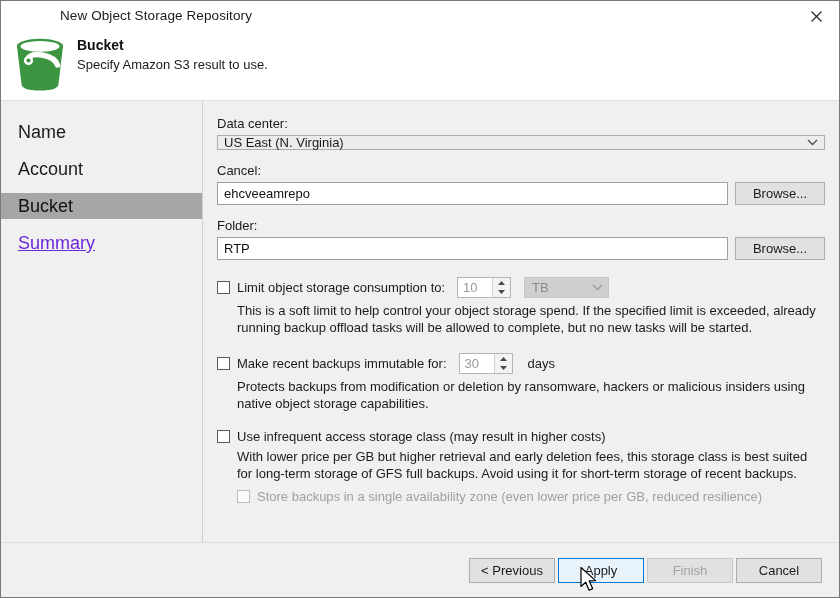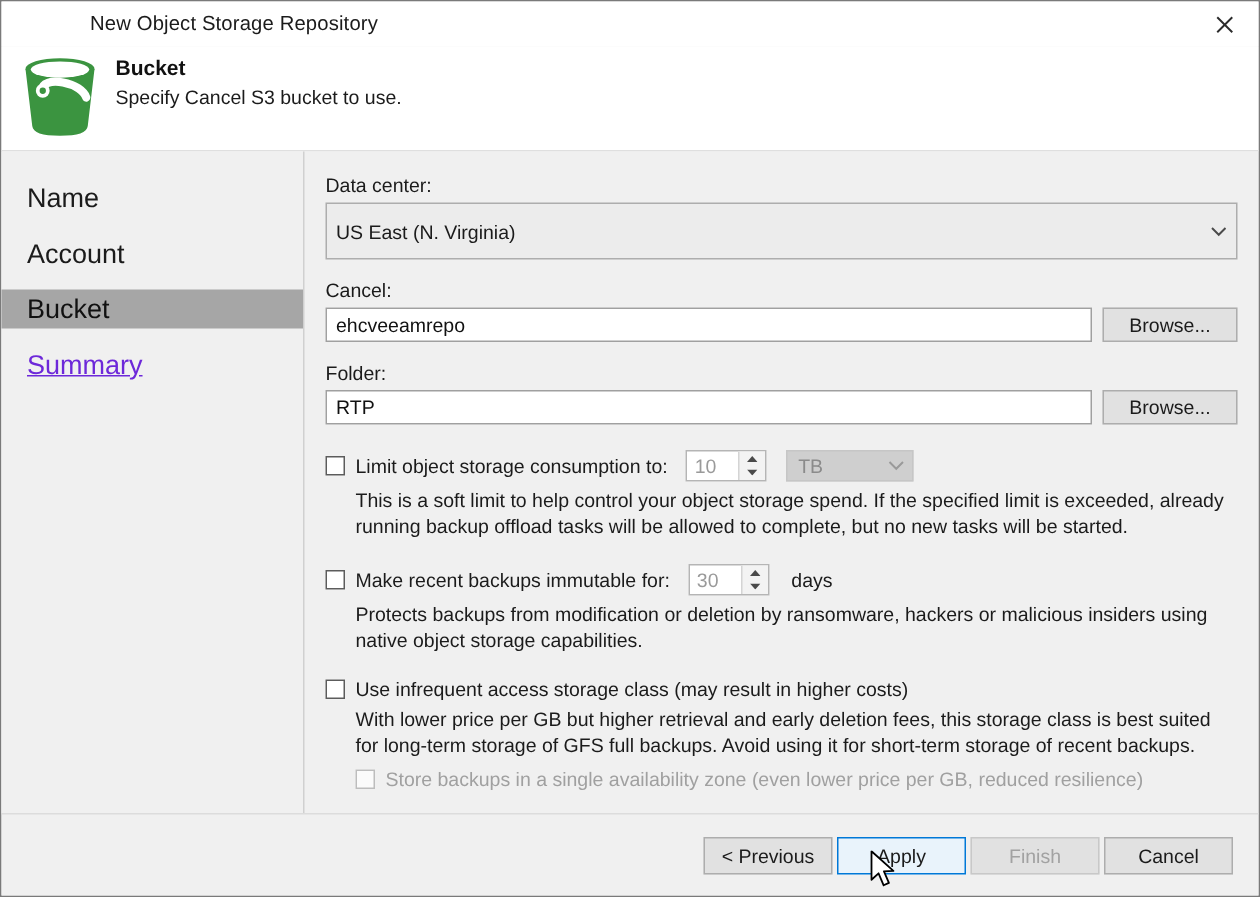--- a/index.html
+++ b/index.html
@@ -130,21 +130,21 @@
     margin-bottom: 4px;
   }
   .row {
     display: flex;
     align-items: center;
     gap: 7px;
     margin-bottom: 13px;
   }
   .combo {
     flex: 1 1 auto;
-    height: 38px;
+    height: 15px;
     box-sizing: border-box;
     border: 1px solid #adadad;
     background: #ececec;
     display: flex;
     align-items: center;
     padding: 0 0 0 6px;
     font-size: 13px;
     color: #1b1b1b;
     position: relative;
   }
@@ -342,21 +342,21 @@
         <ellipse cx="28" cy="12" rx="23" ry="7.2" fill="#3b9440"></ellipse>
         <ellipse cx="28" cy="12.4" rx="19.5" ry="5.4" fill="#ffffff"></ellipse>
         <path d="M16 26 C16 21.5 22 19.5 30 21 C38 22.5 44 26.5 45.5 31" fill="none" stroke="#ffffff" stroke-width="5.5" stroke-linecap="round"></path>
         <path d="M16 26 C16 21.5 22 19.5 30 21 C38 22.5 44 26.5 45.5 31" fill="none" stroke="#3b9440" stroke-width="1.6" stroke-linecap="round" opacity="0"></path>
         <circle cx="16.5" cy="26.5" r="4.6" fill="#ffffff"></circle>
         <circle cx="16.5" cy="26.5" r="2.1" fill="#3b9440"></circle>
       </svg>
     </div>
     <div class="header-text">
       <div class="header-title">Bucket</div>
-      <div class="header-sub">Specify Cancel S3 bucket to use.</div>
+      <div class="header-sub">Specify Amazon S3 result to use.</div>
     </div>
   </div>
 
   <div class="body">
 
     <div class="sidebar">
       <div class="side-item">Name</div>
       <div class="side-item">Account</div>
       <div class="side-item selected">Bucket</div>
       <div class="side-item disabled">Summary</div>

